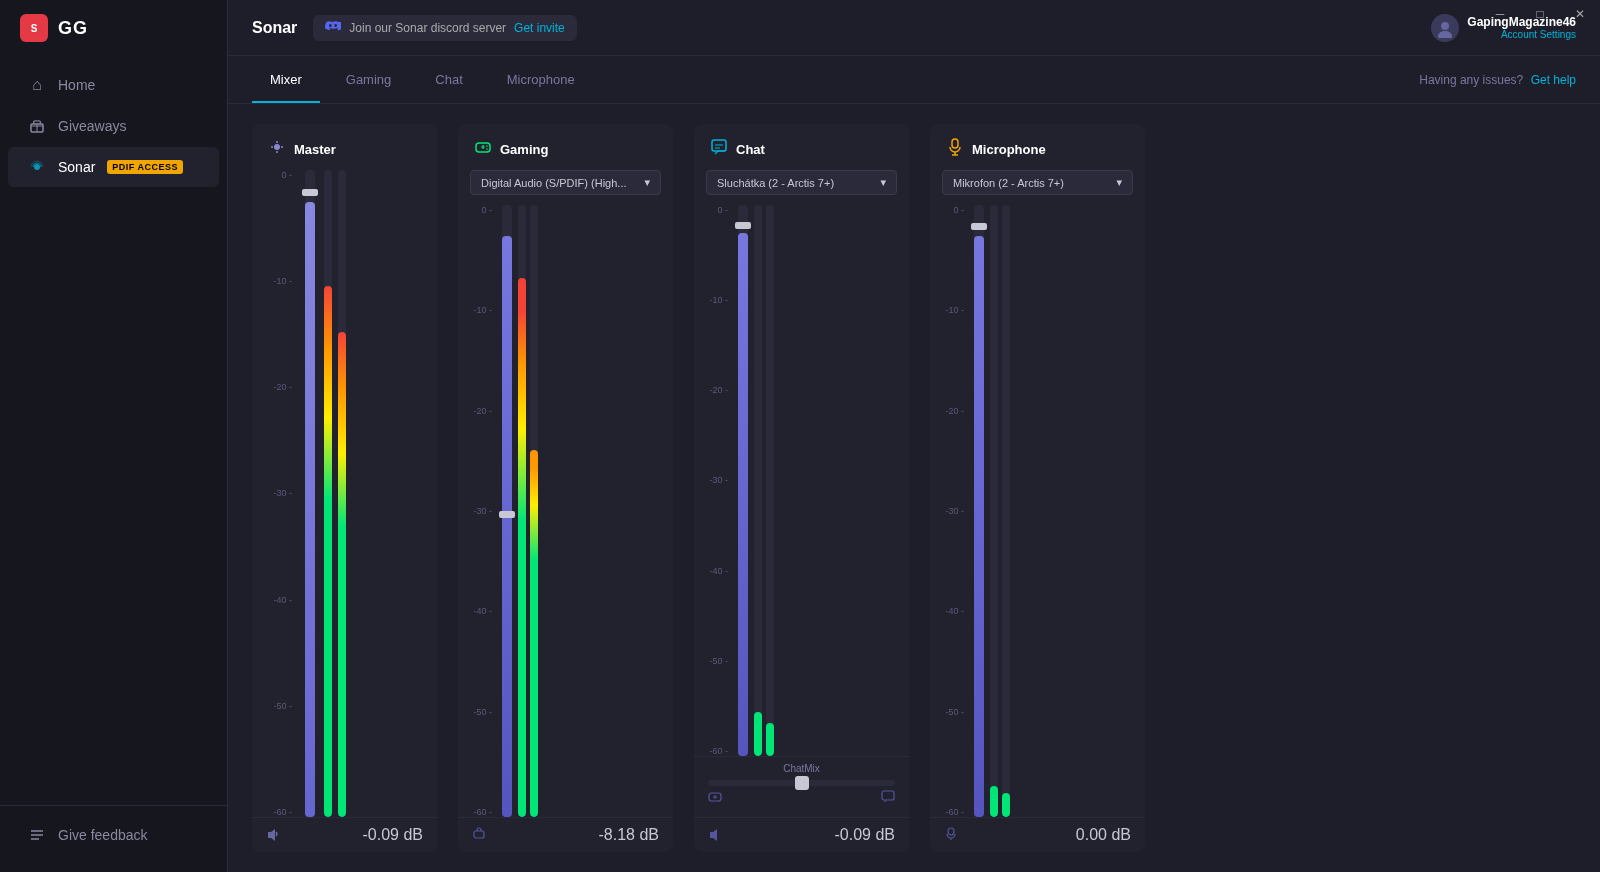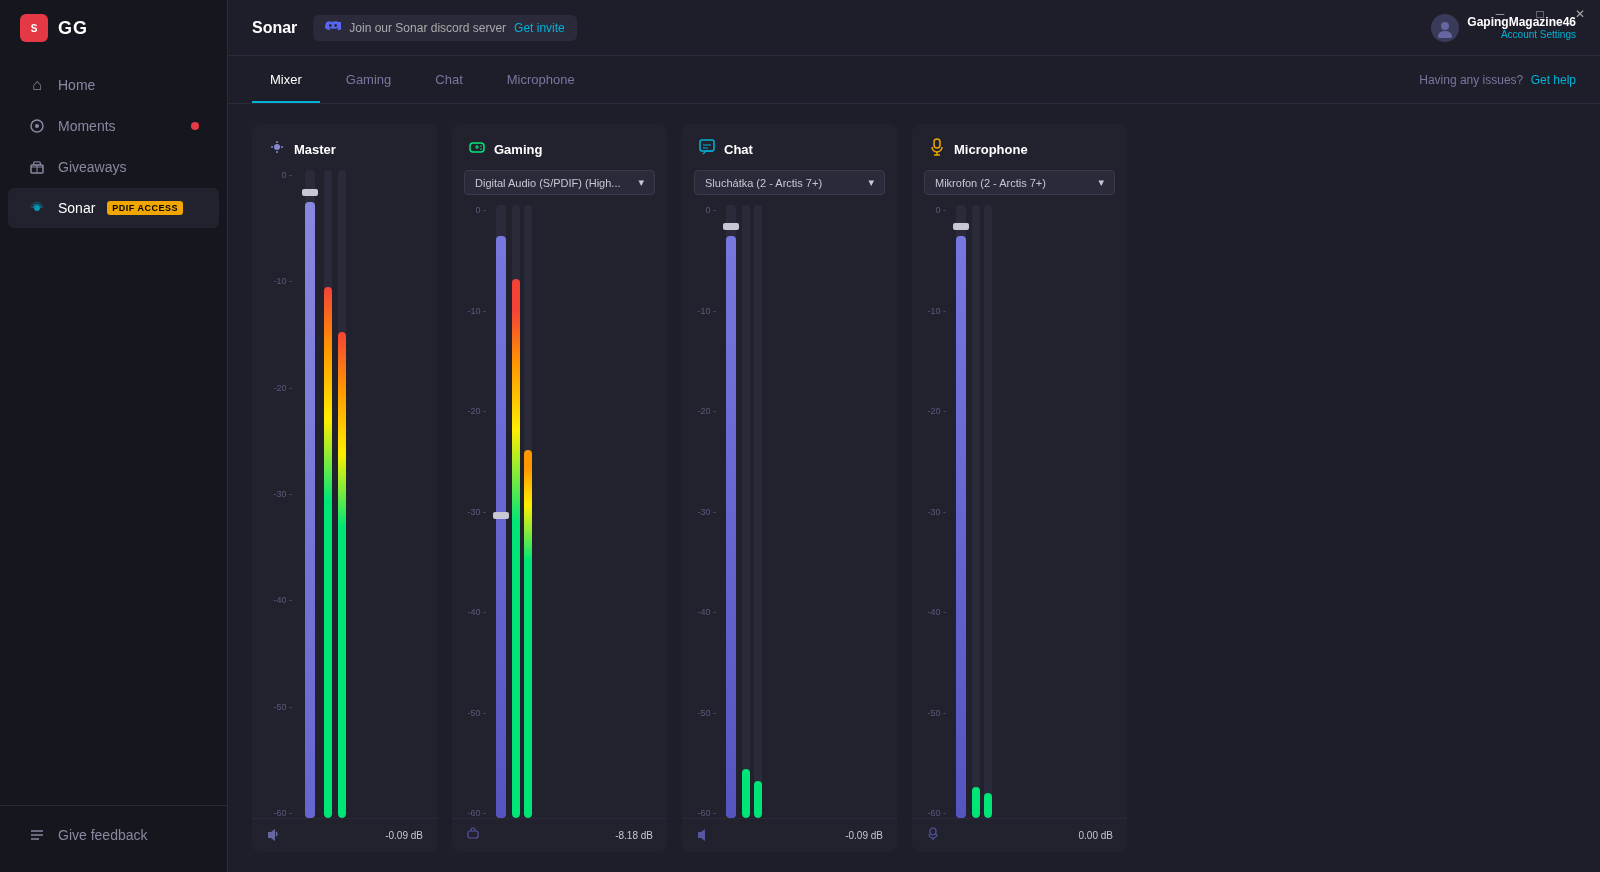--- a/index.html
+++ b/index.html
@@ -189,21 +189,21 @@
     .tab.active {
       color: #fff;
       border-bottom: 2px solid #00b4d8;
     }
     .tabs-right { font-size: 12px; color: #7777a0; }
     .tabs-right a { color: #00b4d8; text-decoration: none; cursor: pointer; }
 
     
     .mixer-area {
       display: flex;
-      gap: 3px;
+      gap: 9px;
       padding: 20px 24px;
       height: calc(872px - 56px - 48px);
       overflow-x: auto;
     }
 
     .mixer-panel {
       background: #22222f;
       border-radius: 8px;
       margin-right: 12px;
       display: flex;
@@ -313,21 +313,21 @@
     .panel-footer {
       display: flex;
       align-items: center;
       justify-content: space-between;
       padding: 8px 14px;
       font-size: 11px;
       color: #7777a0;
       border-top: 1px solid #2a2a3a;
     }
     .footer-icon { font-size: 13px; color: #5555a0; cursor: pointer; }
-    .footer-db { color: #c8c8d4; font-size: 10px; }
+    .footer-db { color: #c8c8d4; font-size: 16px; }
 
     
     .chatmix-area {
       padding: 6px 14px 10px;
       border-top: 1px solid #2a2a3a;
     }
     .chatmix-label {
       font-size: 10px;
       color: #7777a0;
       text-align: center;
@@ -395,30 +395,20 @@
           <circle cx="9" cy="9" r="8" fill="#e63946" opacity="0.3"></circle>
           <text x="9" y="13" text-anchor="middle" font-size="10" fill="white" font-weight="bold">S</text>
         </svg>
     </div>
     <span class="logo-text">GG</span>
   </div>
   <div class="sidebar-nav">
     <div class="nav-item">
       <span class="nav-icon">⌂</span>
       <span>Home</span>
-    </div>
-    <div class="nav-item">
-      <span class="nav-icon">
-        <svg width="16" height="16" viewBox="0 0 16 16">
-            <circle cx="8" cy="8" r="6" stroke="#8888a0" stroke-width="1.5" fill="none"></circle>
-            <circle cx="8" cy="8" r="2" fill="#8888a0"></circle>
-          </svg>
-      </span>
-      <span>Moments</span>
-      <div class="notif"></div>
     </div>
     <div class="nav-item">
       <span class="nav-icon">
         <svg width="16" height="16" viewBox="0 0 16 16">
             <rect x="2" y="6" width="12" height="8" rx="1" stroke="#8888a0" stroke-width="1.5" fill="none"></rect>
             <path d="M8 6V14" stroke="#8888a0" stroke-width="1"></path>
             <path d="M2 8h12" stroke="#8888a0" stroke-width="1"></path>
             <path d="M5 6c0 0-2-4 3-3" stroke="#8888a0" stroke-width="1.2" fill="none"></path>
             <path d="M11 6c0 0 2-4-3-3" stroke="#8888a0" stroke-width="1.2" fill="none"></path>
           </svg>
@@ -651,20 +641,41 @@
           <div class="vu-bar">
             <div style="position:absolute;bottom:0;left:0;right:0;height:8%;background:#00e676;border-radius:4px;"></div>
           </div>
         </div>
         <div class="fader-col" style="flex:0 0 8px;">
           <div class="vu-bar">
             <div style="position:absolute;bottom:0;left:0;right:0;height:6%;background:#00e676;border-radius:4px;"></div>
           </div>
         </div>
       </div>
+      <div class="chatmix-area">
+        <div class="chatmix-label">ChatMix</div>
+        <div class="chatmix-bar">
+          <div class="chatmix-handle"></div>
+        </div>
+        <div class="chatmix-icons">
+          <span class="chatmix-icon">
+            <svg width="14" height="14" viewBox="0 0 14 14">
+                <rect x="1" y="3" width="12" height="8" rx="2.5" stroke="#5555a0" stroke-width="1.2" fill="none"></rect>
+                <line x1="7" y1="5" x2="7" y2="9" stroke="#5555a0" stroke-width="1"></line>
+                <line x1="5" y1="7" x2="9" y2="7" stroke="#5555a0" stroke-width="1"></line>
+              </svg>
+          </span>
+          <span class="chatmix-icon">
+            <svg width="14" height="14" viewBox="0 0 14 14">
+                <rect x="1" y="1" width="12" height="9" rx="2" stroke="#5555a0" stroke-width="1.2" fill="none"></rect>
+                <path d="M3 12l2.5-2" stroke="#5555a0" stroke-width="1" fill="none"></path>
+              </svg>
+          </span>
+        </div>
+      </div>
       <div class="panel-footer">
         <span class="footer-icon">
           <svg width="14" height="14" viewBox="0 0 14 14">
               <path d="M2 5h3l4-3v12l-4-3H2z" fill="#5555a0"></path>
             </svg>
         </span>
         <span class="footer-db">-0.09 dB</span>
       </div>
     </div>
 

